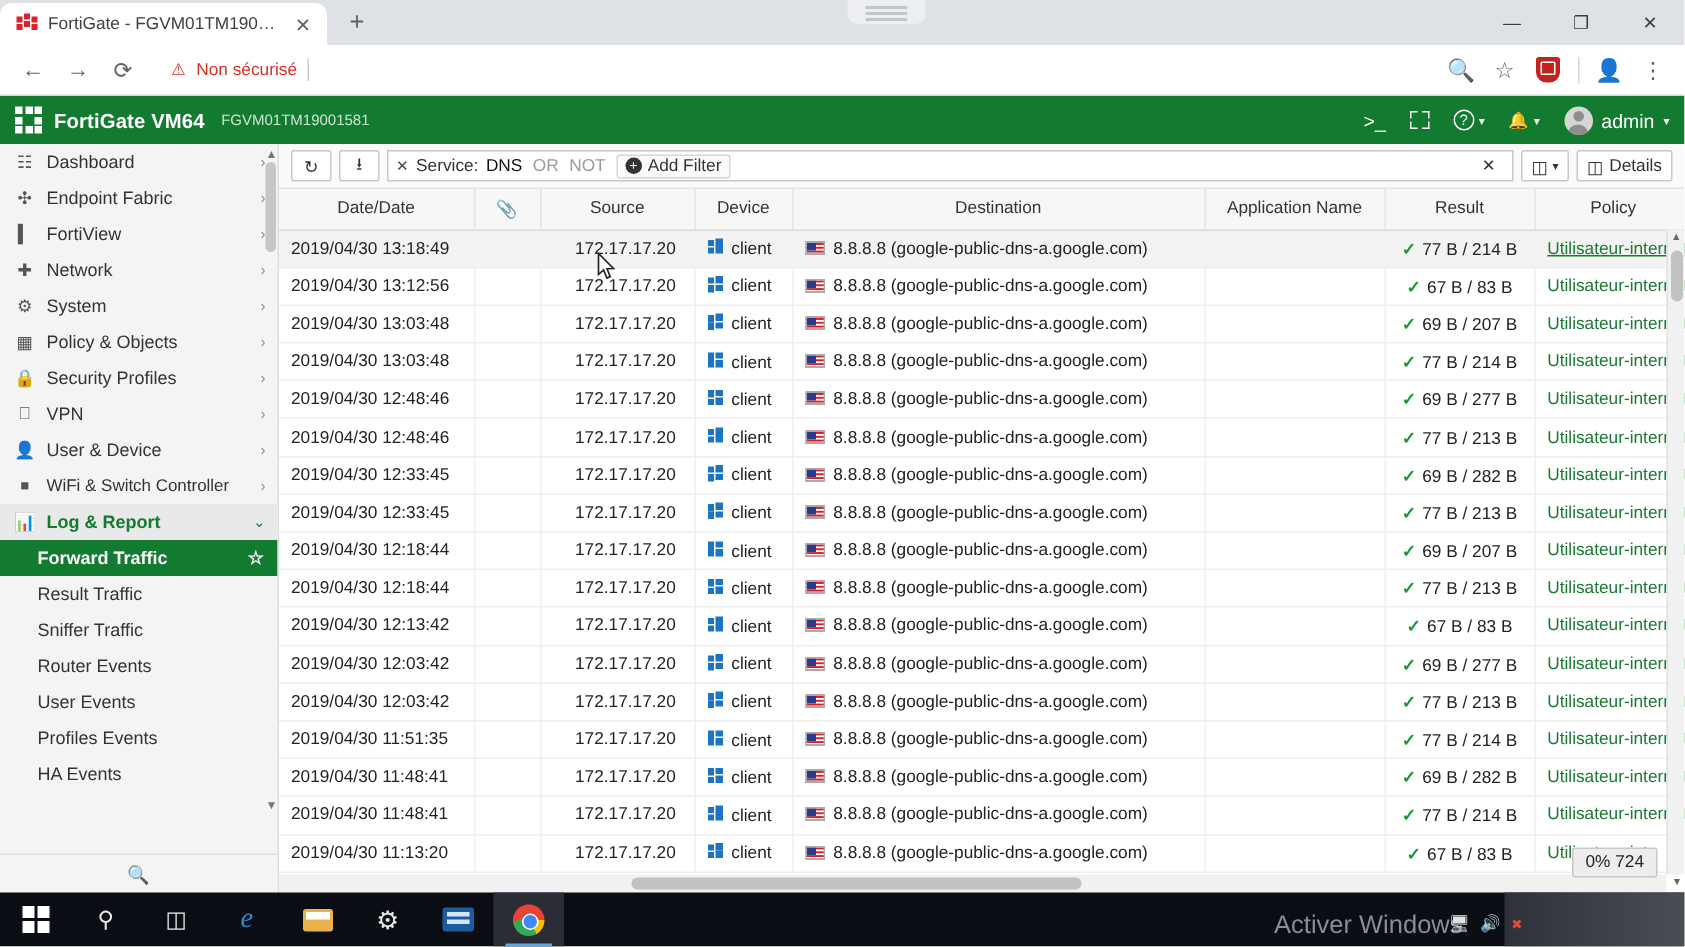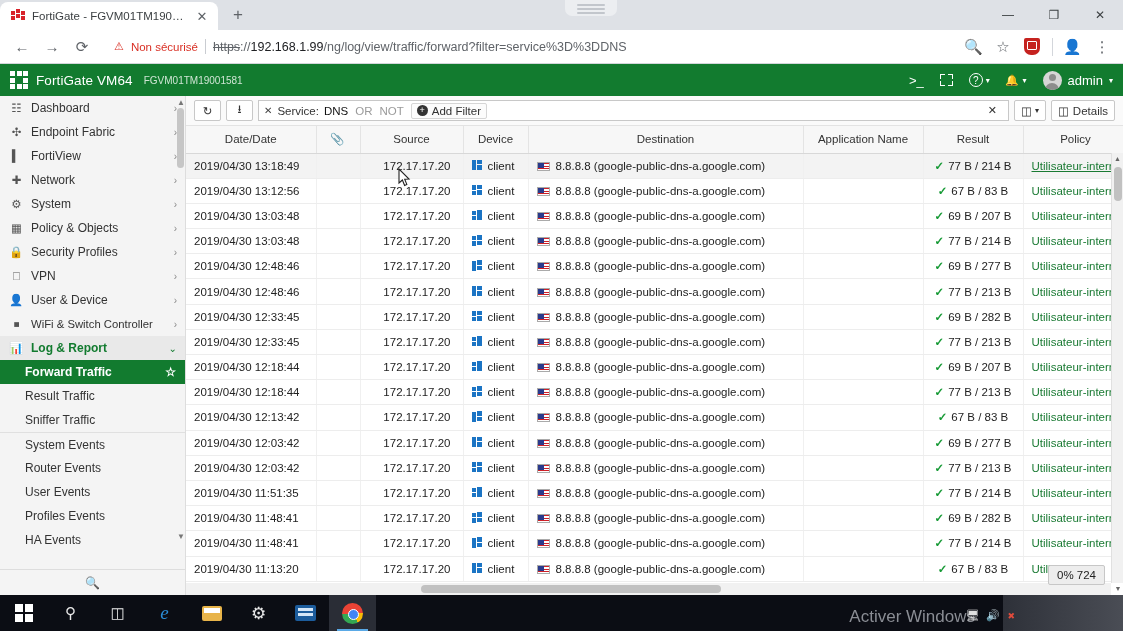--- a/index.html
+++ b/index.html
@@ -93,21 +93,21 @@
     height: 32px; background: #127b2f; display: flex; align-items: center;
     padding: 0 10px; color: #fff;
   }
   .fg-logo { display: flex; gap: 2px; margin-right: 8px; }
   .fg-logo .grid {
     display: grid; grid-template-columns: repeat(3, 5px);
     grid-template-rows: repeat(3, 5px); gap: 1.5px;
   }
   .fg-logo .grid b { background: #fff; display: block; }
   .fg-logo .grid b.off { background: transparent; }
-  .fg-title { font-size: 13.5px; font-weight: normal; letter-spacing: .1px; }
+  .fg-title { font-size: 13.5px; font-weight: bold; letter-spacing: .1px; }
   .fg-serial { font-size: 10px; color: #cfe5d4; margin-left: 11px; }
   .fg-header-right { margin-left: auto; display: flex; align-items: center; gap: 16px; }
   .hdr-ic { font-size: 13px; color: #fff; display: flex; align-items: center; gap: 3px; }
   .avatar {
     width: 19px; height: 19px; border-radius: 50%;
     background: #d6d6d6; position: relative; overflow: hidden;
   }
   .avatar::before {
     content: ""; position: absolute; left: 6px; top: 3px; width: 7px; height: 7px;
     border-radius: 50%; background: #8d8d8d;
@@ -348,21 +348,20 @@
 </div>
 
 <div class="chrome-toolbar">
   <div class="navbtn">←</div>
   <div class="navbtn">→</div>
   <div class="navbtn">⟳</div>
   <div class="omnibox">
     <span class="warn-tri">⚠</span>
     <span class="notsecure">Non sécurisé</span>
     <span class="omni-sep"></span>
-    <span class="url"><span class="sch">https</span><span class="dim">://</span><span>192.168.1.99</span><span class="dim">/ng/log/view/traffic/forward?filter=service%3D%3DDNS</span></span>
   </div>
   <div class="tb-icons">
     <div class="navbtn">🔍</div>
     <div class="navbtn">☆</div>
     <div class="navbtn">
         <span class="shield-ext"></span>
       </div>
     <span class="tb-div"></span>
     <div class="navbtn">👤</div>
     <div class="navbtn">⋮</div>
@@ -476,23 +475,20 @@
         <div class="side-sub active">
           <span>Forward Traffic</span>
           <span class="star">☆</span>
         </div>
         <div class="side-sub">
           <span>Result Traffic</span>
         </div>
         <div class="side-sub">
           <span>Sniffer Traffic</span>
         </div>
-        <div class="side-sub sep-top">
-          <span>System Events</span>
-        </div>
         <div class="side-sub">
           <span>Router Events</span>
         </div>
         <div class="side-sub">
           <span>User Events</span>
         </div>
         <div class="side-sub">
           <span>Profiles Events</span>
         </div>
         <div class="side-sub">

